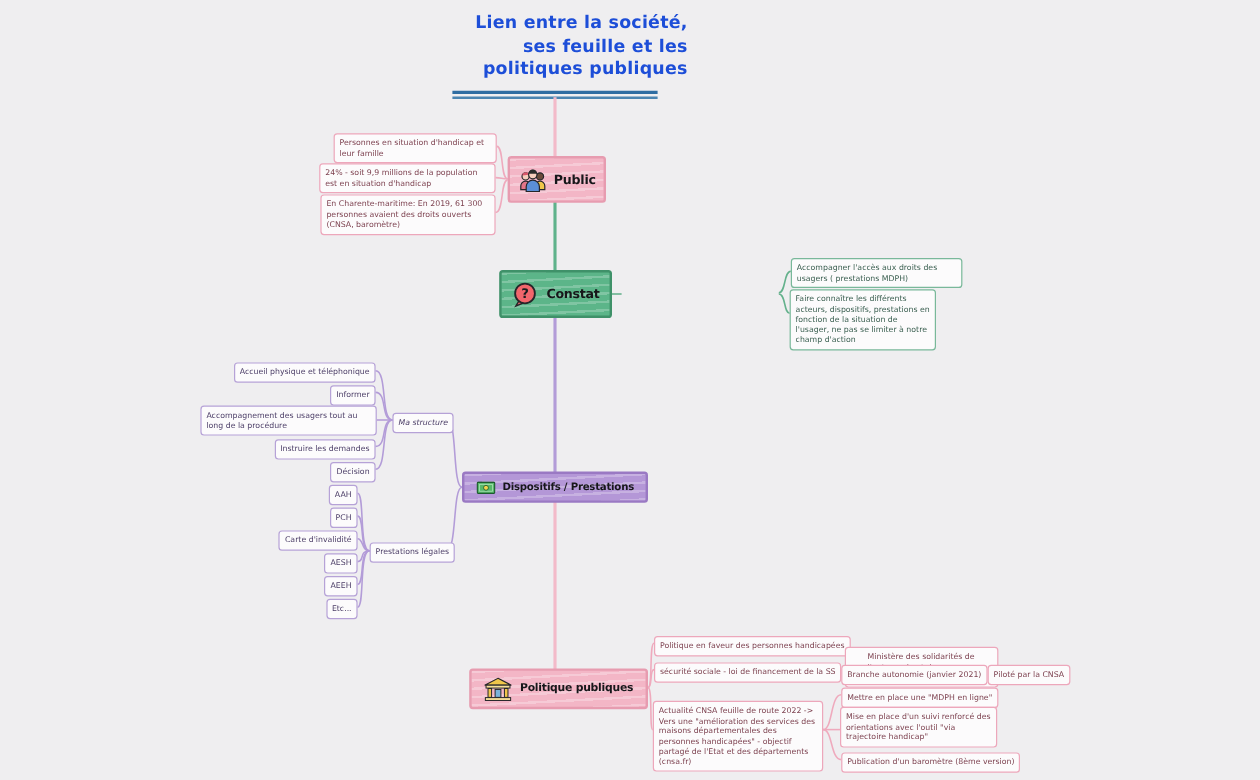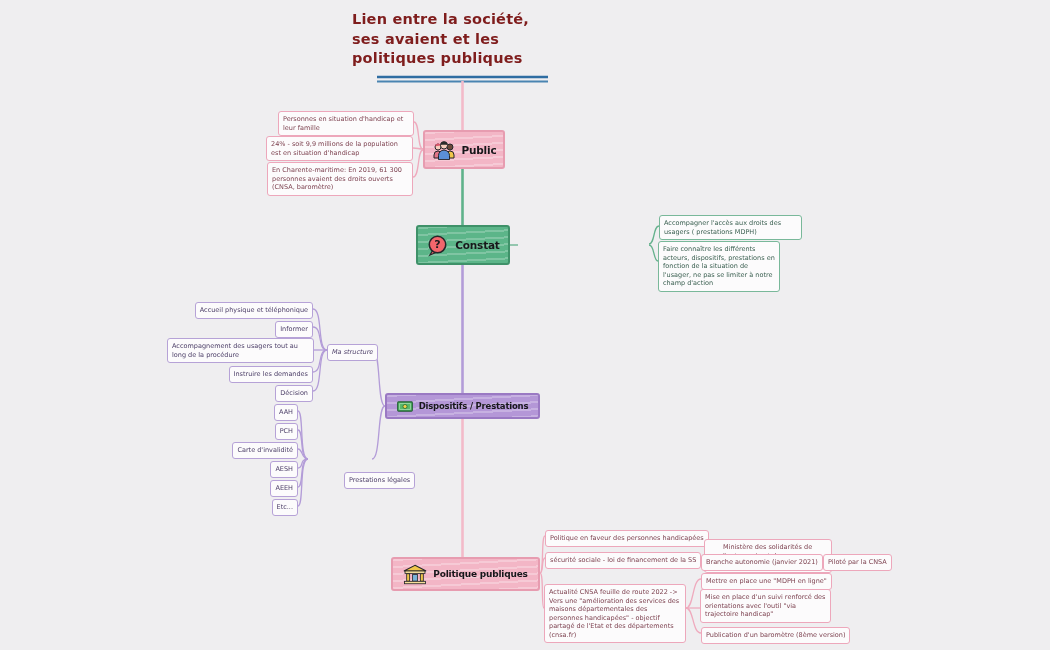--- a/index.html
+++ b/index.html
@@ -4,21 +4,21 @@
 <style>
   html,body{margin:0;padding:0;}
   #canvas{
     position:relative;width:1050px;height:650px;overflow:hidden;
     background:#efeef0;
     font-family:"DejaVu Sans", sans-serif;
   }
   
   .root-title{
     position:absolute;left:352px;top:10px;width:221px;
-    text-align:left;color:#7f1d1d;font-weight:bold;
+    text-align:right;color:#1d4ed8;font-weight:bold;
     font-size:14.5px;line-height:1.35;letter-spacing:.2px;
   }
   
   .node{
     position:absolute;display:flex;align-items:center;justify-content:center;gap:6px;
     border-radius:3px;box-sizing:border-box;z-index:3;
     font-weight:bold;color:#17171a;
   }
   .node .lbl{white-space:nowrap;letter-spacing:-0.2px;}
   .node.pink{
@@ -97,21 +97,21 @@
       <path d="M688,558 C695,558 694,561 701,561"></path>
       <path d="M814,561 H823"></path>
       <path d="M686,608 C694,608 692,579 701,579"></path>
       <path d="M686,608 H700"></path>
       <path d="M686,608 C694,608 692,633 701,633"></path>
     </g>
   </svg>
 
   <div class="root-title">
     <div>Lien entre la société,</div>
-    <div>ses avaient et les</div>
+    <div>ses feuille et les</div>
     <div>politiques publiques</div>
   </div>
 
   <div class="node pink" style="left:423px;top:130px;width:82px;height:39px;font-size:10.5px;">
     <svg class="nodeicon" width="24" height="20" viewBox="0 0 24 20">
       <circle cx="6" cy="7" r="3" fill="#f6cdbd" stroke="#26262a" stroke-width="1"></circle>
       <path d="M3.1,6.2 a3,3 0 0 1 5.8,-0.6 z" fill="#d8566b"></path>
       <path d="M2,18 v-3 a4,4 0 0 1 8,0 v3 z" fill="#e27588" stroke="#26262a" stroke-width="1"></path>
       <circle cx="18" cy="7" r="3" fill="#6b4a3a" stroke="#26262a" stroke-width="1"></circle>
       <path d="M14,18 v-3 a4,4 0 0 1 8,0 v3 z" fill="#f0c64a" stroke="#26262a" stroke-width="1"></path>
@@ -159,21 +159,21 @@
   <div class="box bgreen" style="left:659px;top:215px;width:143px;">Accompagner l'accès aux droits des usagers ( prestations MDPH)</div>
   <div class="box bgreen" style="left:658px;top:241px;width:122px;">Faire connaître les différents acteurs, dispositifs, prestations en fonction de la situation de l'usager, ne pas se limiter à notre champ d'action</div>
 
   <div class="box bpurple nw" style="left:327px;top:344px;font-style:italic;">Ma structure</div>
   <div class="box bpurple nw" style="right:737px;top:302px;">Accueil physique et téléphonique</div>
   <div class="box bpurple nw" style="right:737px;top:321px;">Informer</div>
   <div class="box bpurple" style="right:736px;top:338px;width:147px;">Accompagnement des usagers tout au long de la procédure</div>
   <div class="box bpurple nw" style="right:737px;top:366px;">Instruire les demandes</div>
   <div class="box bpurple nw" style="right:737px;top:385px;">Décision</div>
 
-  <div class="box bpurple nw" style="left:308px;top:472px;margin-left:36px;">Prestations légales</div>
+  <div class="box bpurple nw" style="left:308px;top:452px;">Prestations légales</div>
   <div class="box bpurple nw" style="right:752px;top:404px;">AAH</div>
   <div class="box bpurple nw" style="right:752px;top:423px;">PCH</div>
   <div class="box bpurple nw" style="right:752px;top:442px;">Carte d'invalidité</div>
   <div class="box bpurple nw" style="right:752px;top:461px;">AESH</div>
   <div class="box bpurple nw" style="right:752px;top:480px;">AEEH</div>
   <div class="box bpurple nw" style="right:752px;top:499px;">Etc...</div>
 
   <div class="box bpink nw" style="left:545px;top:530px;">Politique en faveur des personnes handicapées</div>
   <div class="box bpink nw" style="left:545px;top:552px;">sécurité sociale - loi de financement de la SS</div>
   <div class="box bpink" style="left:544px;top:584px;width:142px;">Actualité CNSA feuille de route 2022 -&gt; Vers une "amélioration des services des maisons départementales des personnes handicapées" - objectif partagé de l'Etat et des départements (cnsa.fr)</div>

